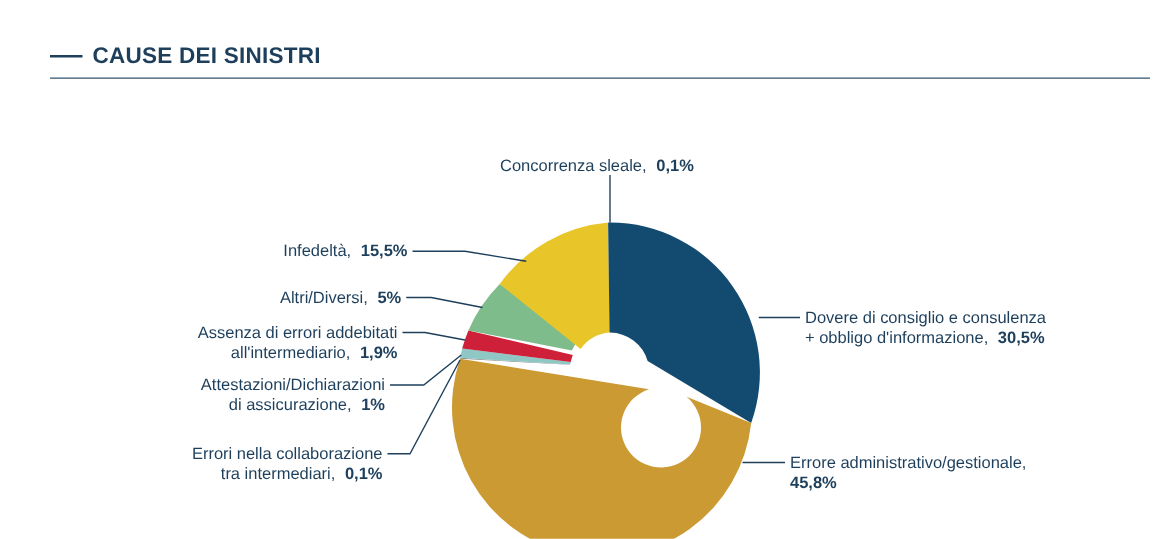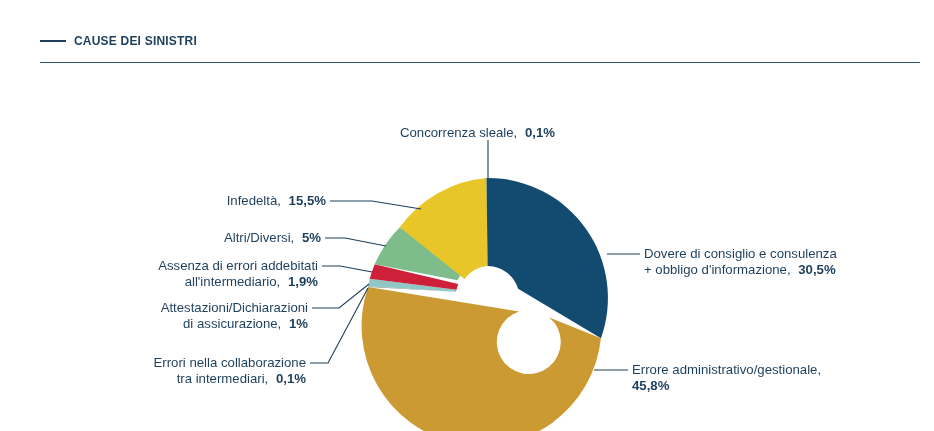--- a/index.html
+++ b/index.html
@@ -34,21 +34,21 @@
     display: flex;
     align-items: center;
     gap: 8px;
   }
   .title-dash {
     width: 26px;
     height: 2px;
     background: #1d3f5c;
   }
   .title-text {
-    font-size: 12px;
+    font-size: 18px;
     font-weight: bold;
     letter-spacing: 0.2px;
     color: #1d3f5c;
     white-space: nowrap;
   }
   .title-rule {
     position: absolute;
     left: 40px;
     top: 62px;
     width: 880px;

